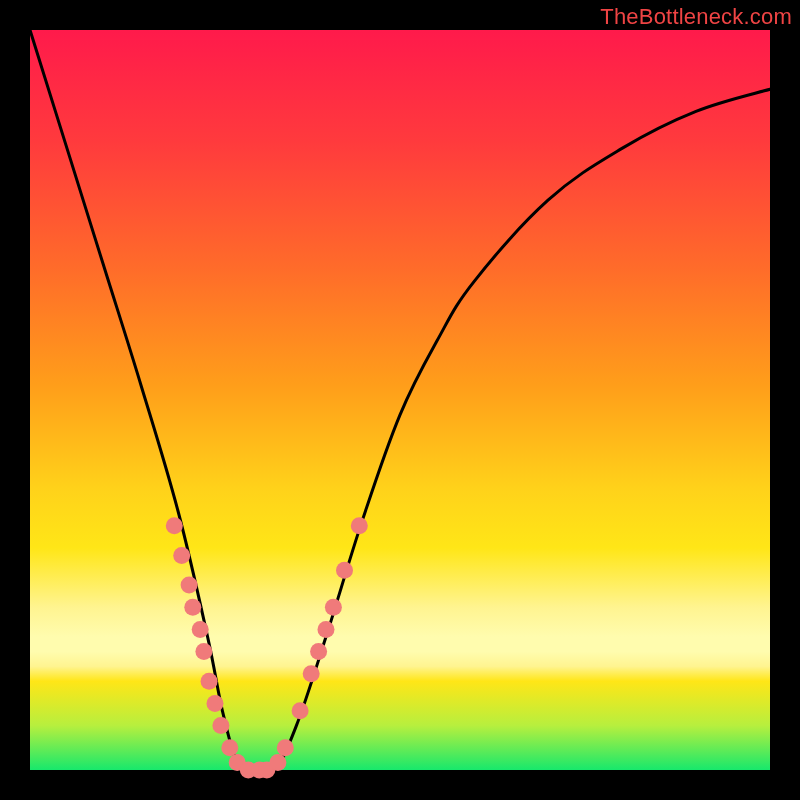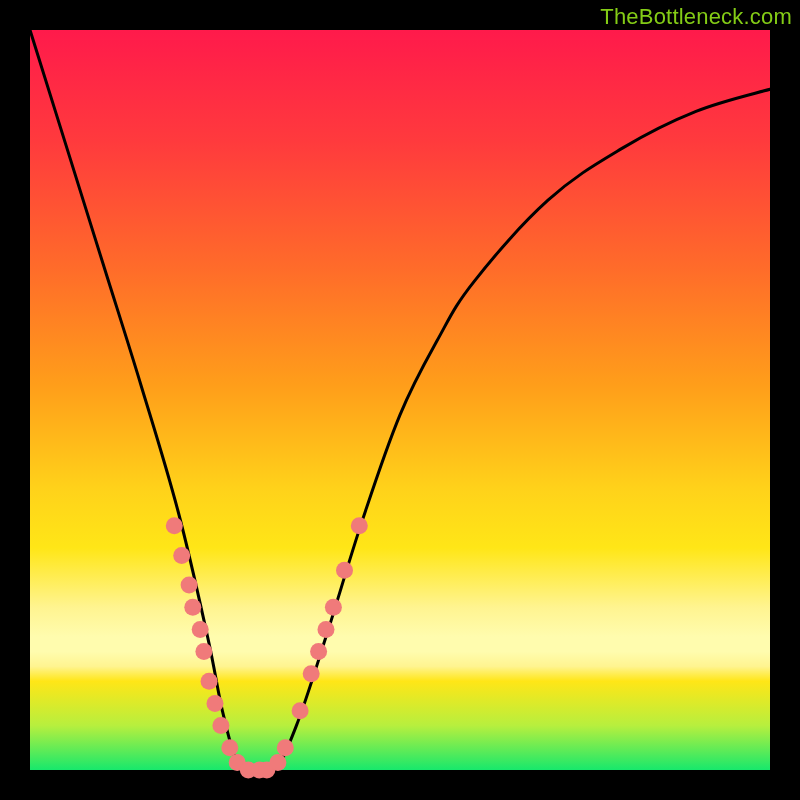--- a/index.html
+++ b/index.html
@@ -39,21 +39,21 @@
       #fff490 86%,
       #ffe617 88%,
       #b7ef3e 94%,
       #17e86c 100%
     );
   }
   .watermark {
     position: absolute;
     top: 4px;
     right: 8px;
-    color: #84cc16;
+    color: #ef4444;
     font-size: 22px;
     font-weight: 500;
     letter-spacing: 0.2px;
     user-select: none;
   }
   svg.curve {
     position: absolute;
     top: 0; left: 0;
     width: 740px;
     height: 740px;

